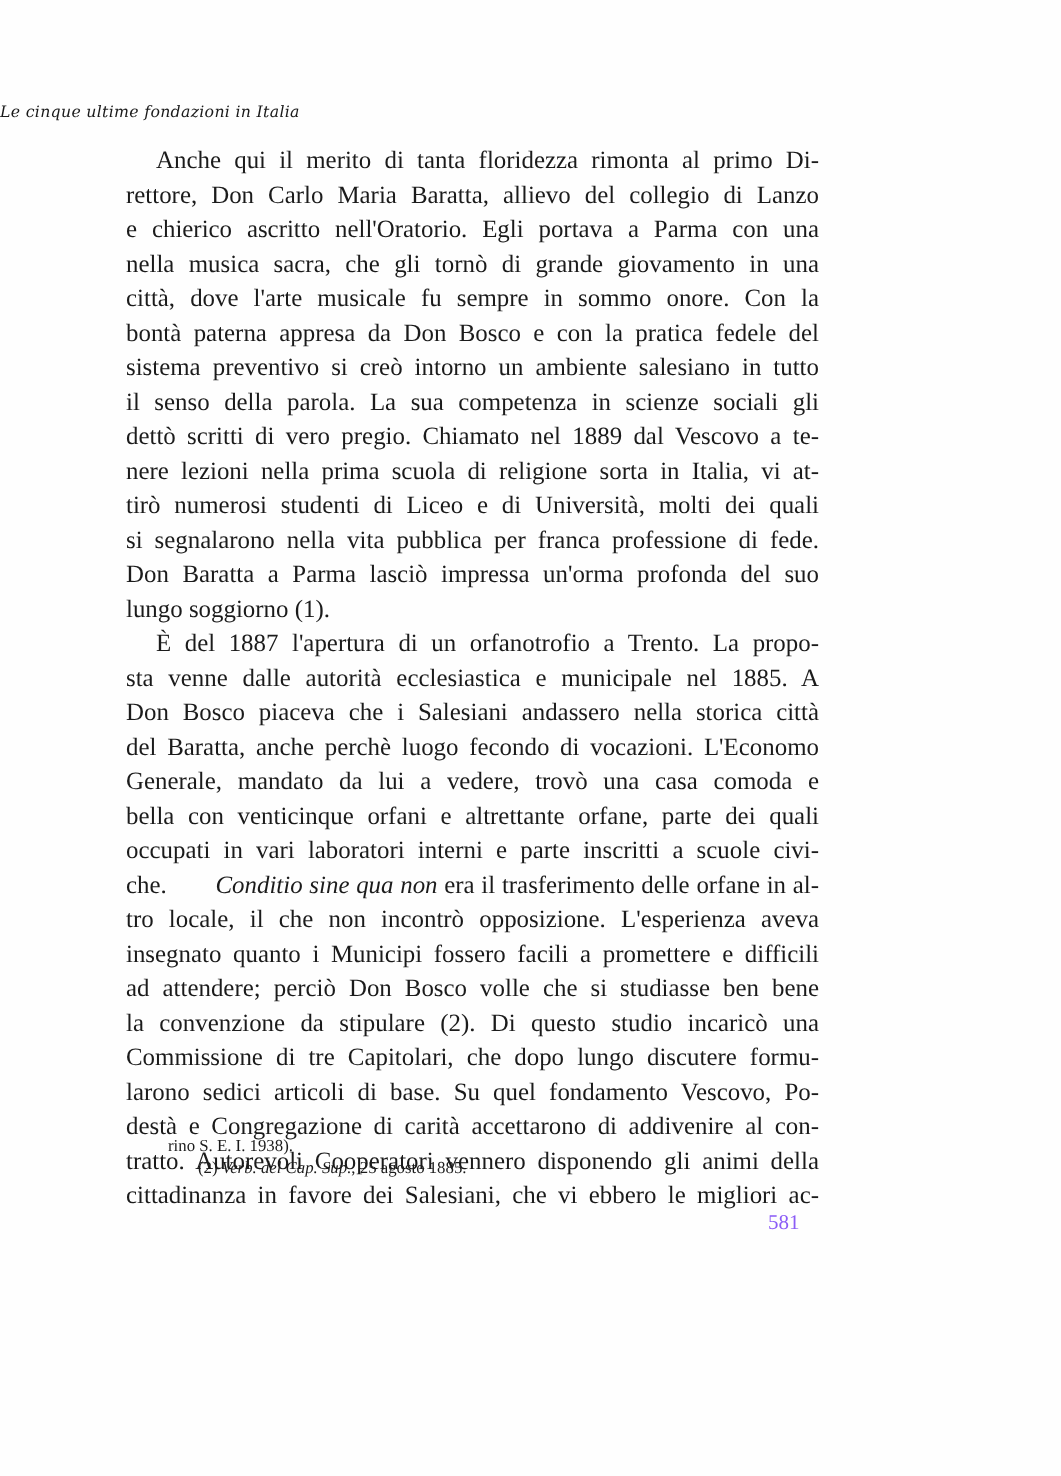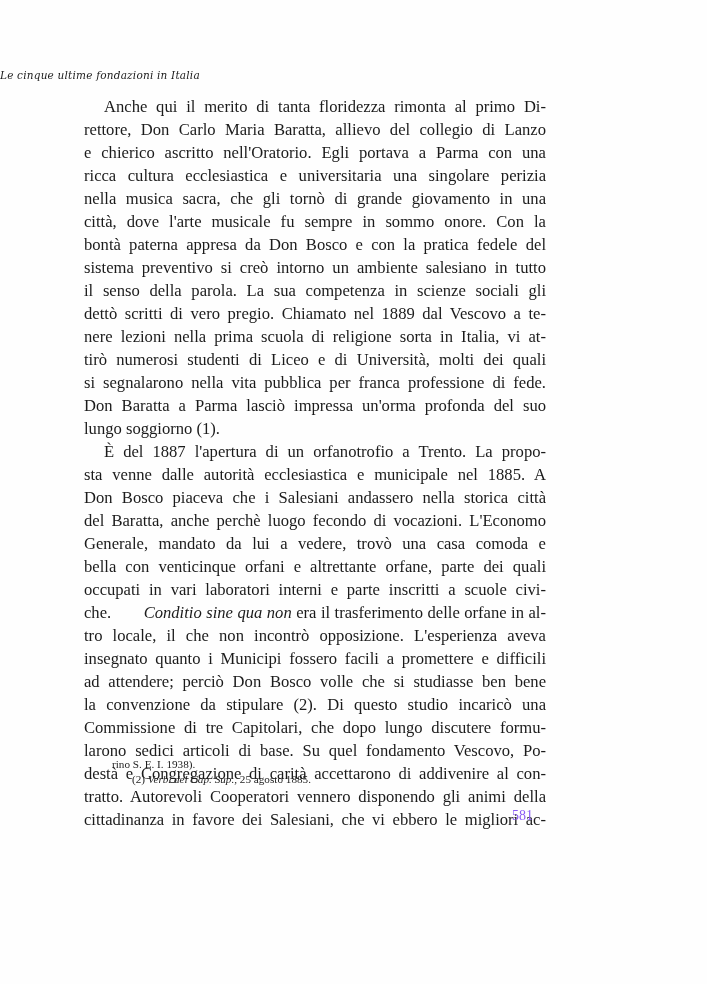--- a/index.html
+++ b/index.html
@@ -37,21 +37,20 @@
 <body>
 
 <div class="page">
   <div class="running-head">Le cinque ultime fondazioni in Italia</div>
 
   <div class="body-text">
     <div>
       <span class="line indent">Anche qui il merito di tanta floridezza rimonta al primo Di-</span>
       <span class="line">rettore, Don Carlo Maria Baratta, allievo del collegio di Lanzo</span>
       <span class="line">e chierico ascritto nell'Oratorio. Egli portava a Parma con una</span>
-      <span class="line">ricca cultura ecclesiastica e universitaria una singolare perizia</span>
       <span class="line">nella musica sacra, che gli tornò di grande giovamento in una</span>
       <span class="line">città, dove l'arte musicale fu sempre in sommo onore. Con la</span>
       <span class="line">bontà paterna appresa da Don Bosco e con la pratica fedele del</span>
       <span class="line">sistema preventivo si creò intorno un ambiente salesiano in tutto</span>
       <span class="line">il senso della parola. La sua competenza in scienze sociali gli</span>
       <span class="line">dettò scritti di vero pregio. Chiamato nel 1889 dal Vescovo a te-</span>
       <span class="line">nere lezioni nella prima scuola di religione sorta in Italia, vi at-</span>
       <span class="line">tirò numerosi studenti di Liceo e di Università, molti dei quali</span>
       <span class="line">si segnalarono nella vita pubblica per franca professione di fede.</span>
       <span class="line">Don Baratta a Parma lasciò impressa un'orma profonda del suo</span>

